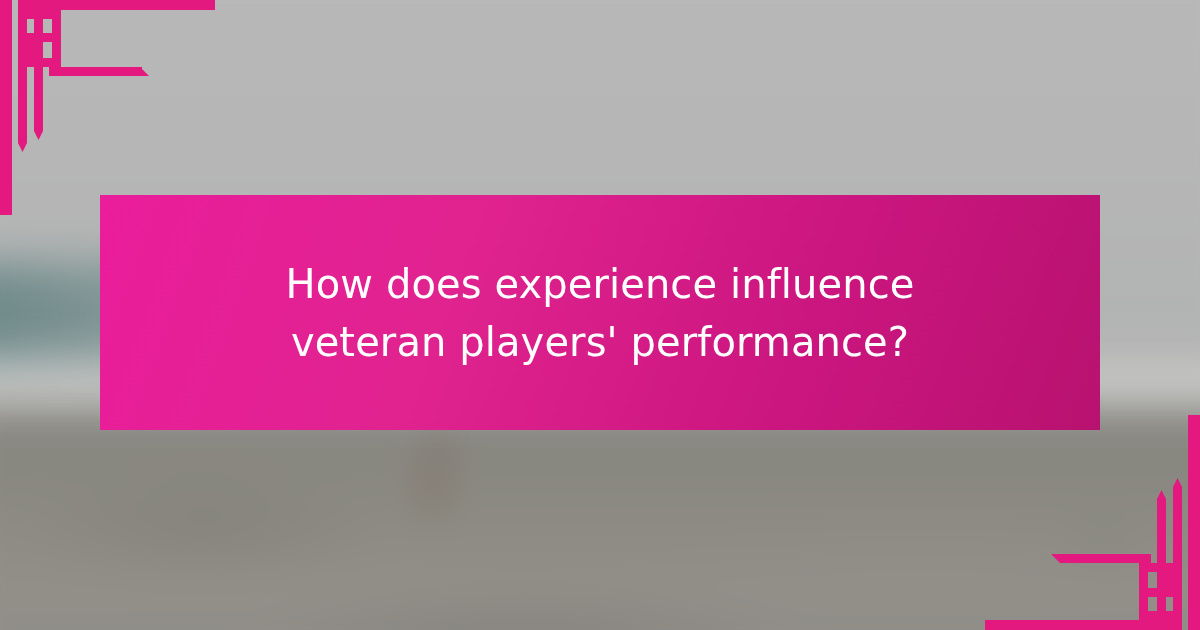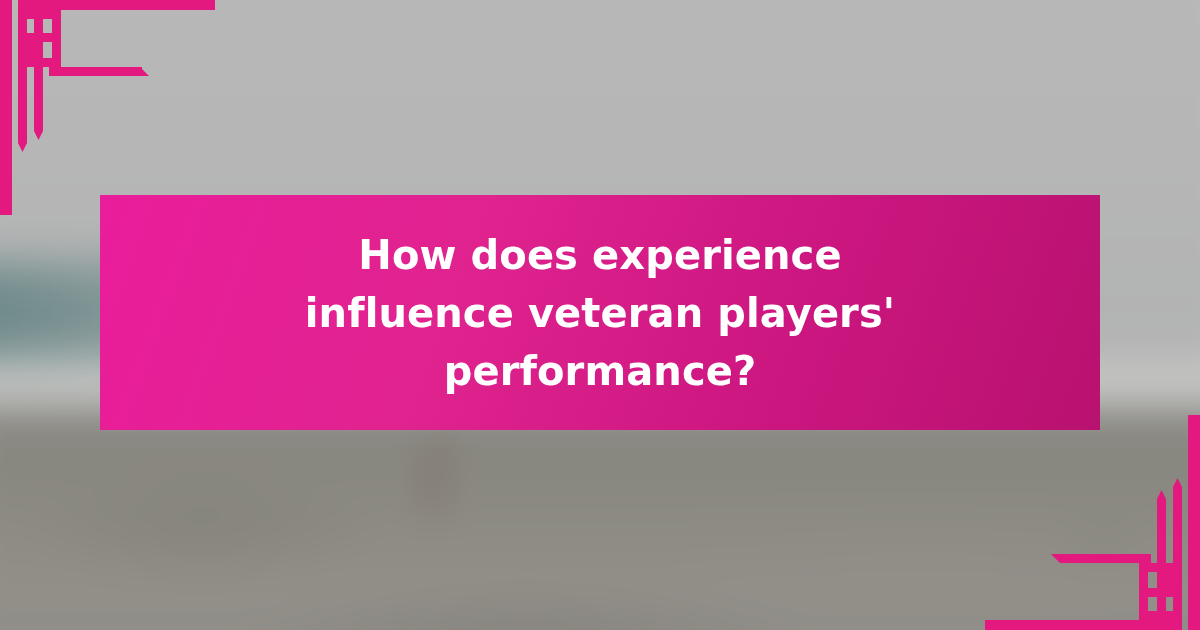--- a/index.html
+++ b/index.html
@@ -135,21 +135,21 @@
     display: flex;
     align-items: center;
     justify-content: center;
     box-sizing: border-box;
     padding: 0 54px;
   }
   .banner-title {
     margin: 0;
     color: #ffffff;
     font-family: "DejaVu Sans", sans-serif;
-    font-weight: 700;
+    font-weight: 400;
     font-size: 40px;
     line-height: 1.45;
     text-align: center;
     letter-spacing: 0.1px;
     max-width: 700px;
   }
 </style>
 </head>
 <body>
 

